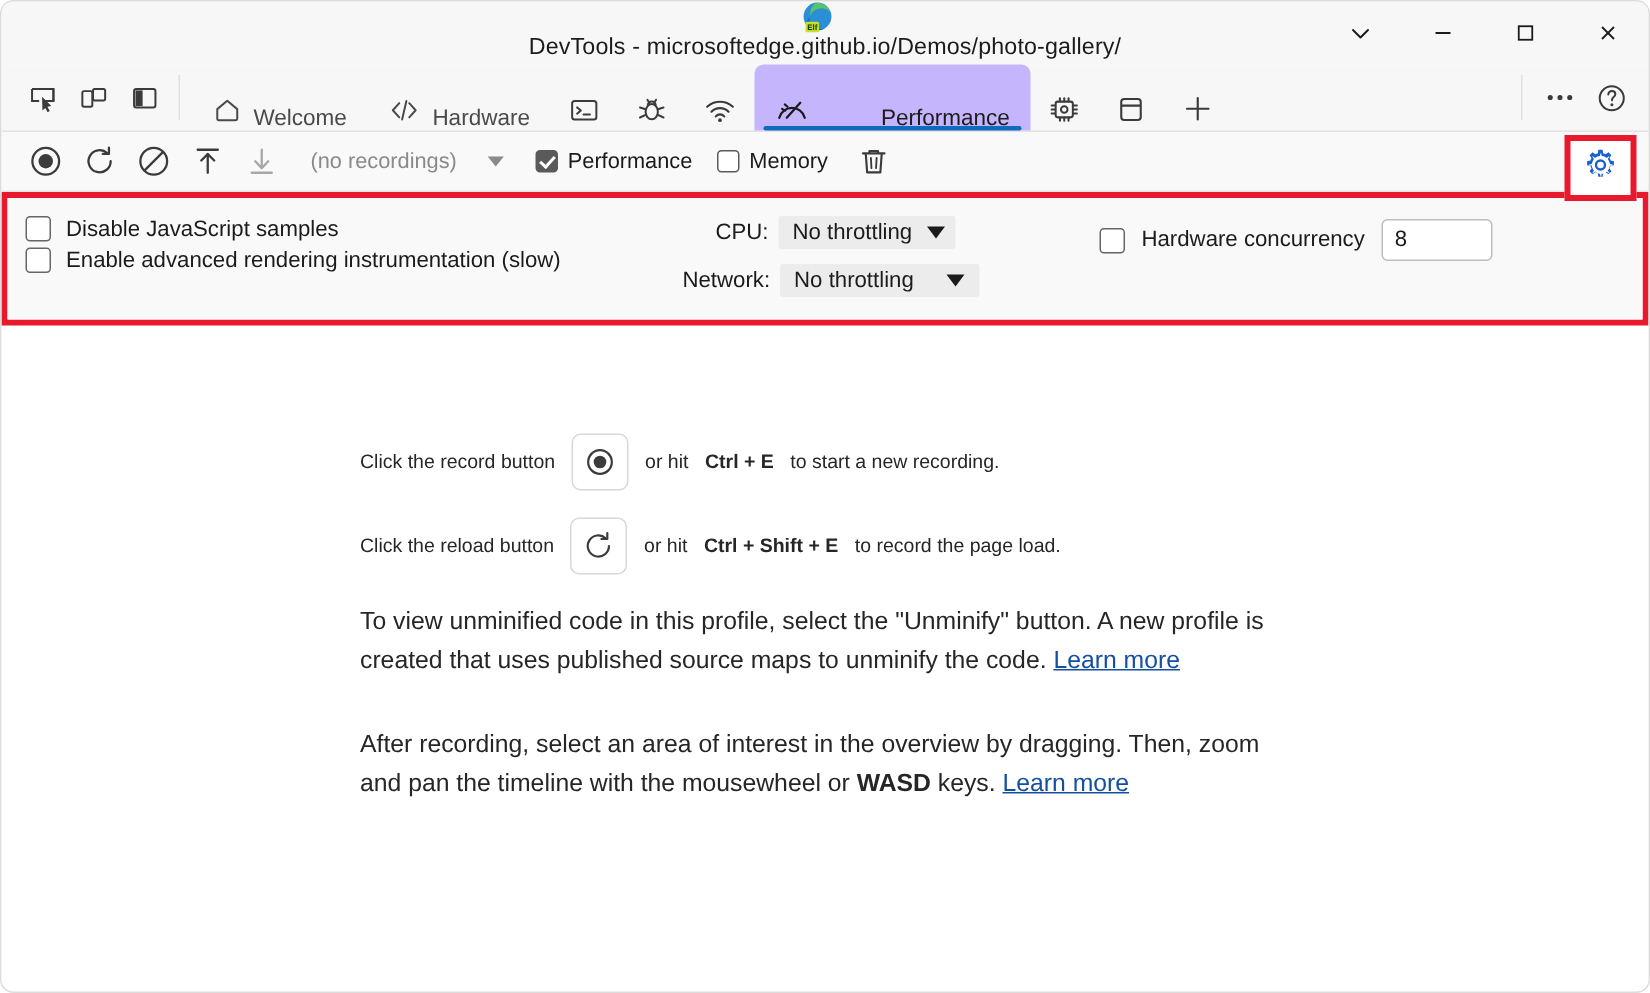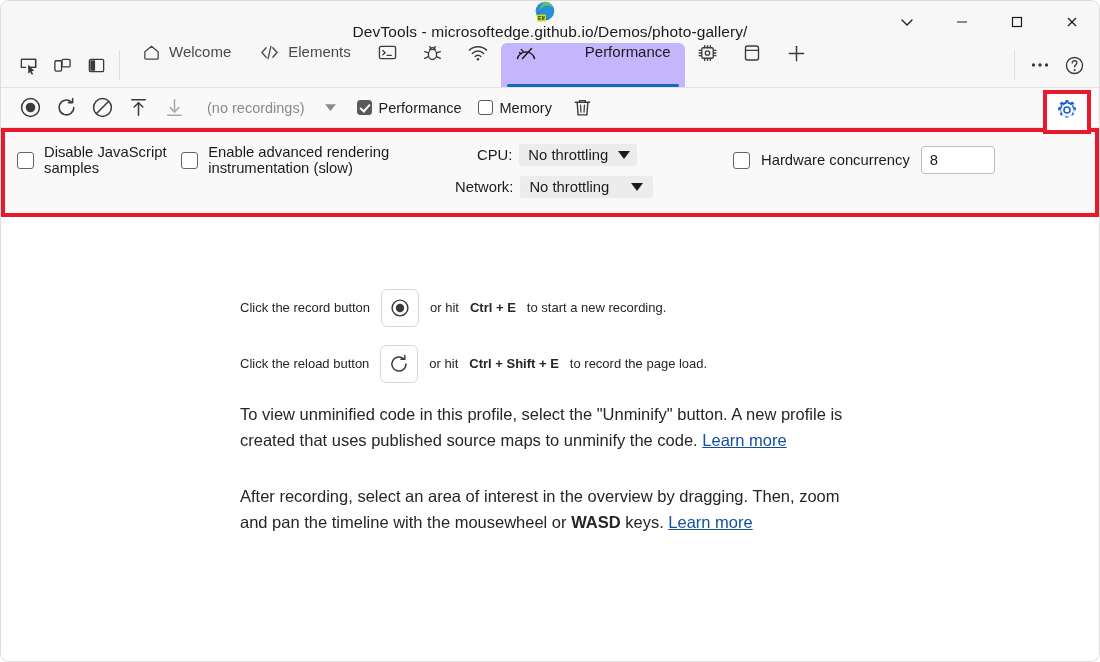--- a/index.html
+++ b/index.html
@@ -79,21 +79,21 @@
   }
   .tabs {
     display: flex;
     align-items: stretch;
     padding-left: 8px;
     flex: 1;
     min-width: 0;
   }
   .tab {
     display: flex;
-    align-items: flex-start;
+    align-items: flex-end;
     gap: 8px;
     padding: 0 14px;
     font-size: 15px;
     color: #4a4a4a;
     cursor: default;
     position: relative;
     white-space: nowrap;
   }
   .tab.icononly { padding: 0 12px; }
   .tab.active {
@@ -205,20 +205,21 @@
     display: flex;
     align-items: flex-start;
     background: #f9f9f9;
     padding: 12px 0 12px 0;
     min-height: 81px;
   }
   .col-left {
     width: 450px;
     padding-left: 12px;
     display: flex;
+    flex-direction: column;
     gap: 4px;
   }
   .setting-row {
     display: flex;
     align-items: center;
     gap: 10px;
     font-size: 14.8px;
     color: #1b1b1b;
     cursor: default;
   }
@@ -408,21 +409,21 @@
             </svg>
         </span>
         <span>Welcome</span>
       </div>
       <div class="tab">
         <span>
           <svg width="21" height="19" viewBox="0 0 22 20">
               <path d="M7.5 5L3 10l4.5 5M14.5 5L19 10l-4.5 5M12.5 3.5l-3 13" stroke="#4a4a4a" stroke-width="1.4" fill="none" stroke-linecap="round" stroke-linejoin="round"></path>
             </svg>
         </span>
-        <span>Elements</span>
+        <span>Hardware</span>
       </div>
       <div class="tab icononly">
         <span>
           <svg width="21" height="19" viewBox="0 0 22 20">
               <rect x="2.5" y="3.5" width="17" height="13" rx="1.8" stroke="#3b3b3b" stroke-width="1.4" fill="none"></rect>
               <path d="M6 8l2.6 2.2L6 12.4" stroke="#3b3b3b" stroke-width="1.4" fill="none" stroke-linecap="round" stroke-linejoin="round"></path>
               <line x1="10.5" y1="13" x2="15" y2="13" stroke="#3b3b3b" stroke-width="1.4" stroke-linecap="round"></line>
             </svg>
         </span>
       </div>

